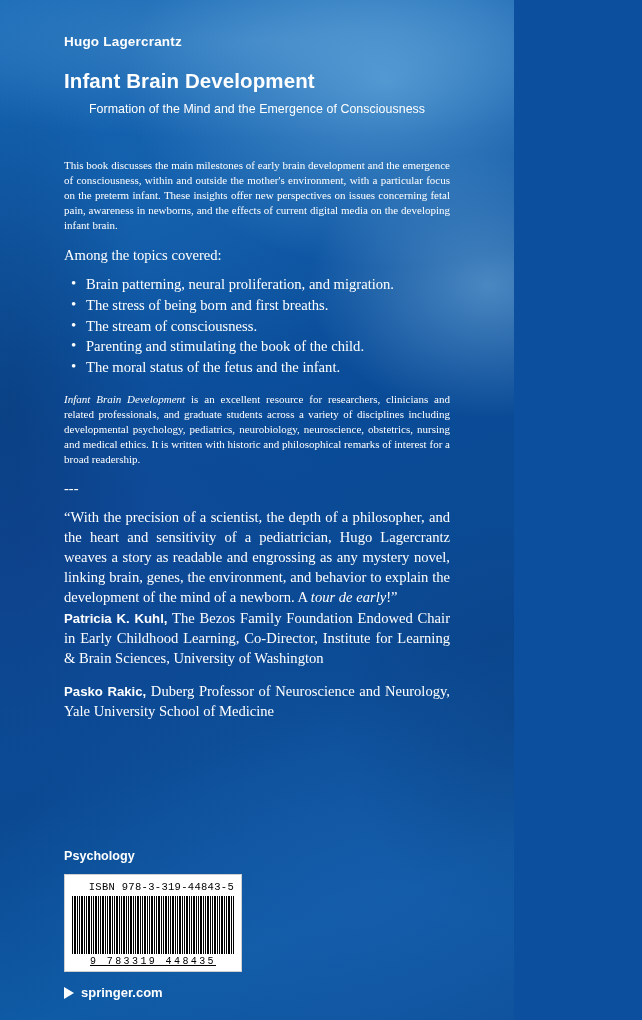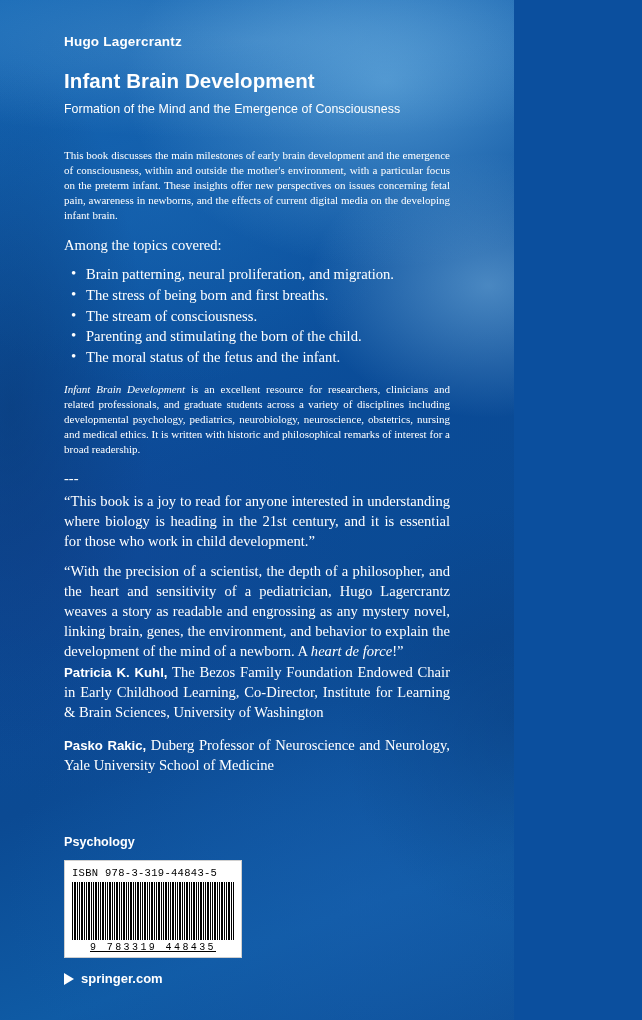--- a/index.html
+++ b/index.html
@@ -54,21 +54,22 @@
     font-size: 20.5px;
     font-weight: bold;
     letter-spacing: 0.1px;
     margin-bottom: 9px;
   }
   .subtitle {
     font-family: "Liberation Sans", sans-serif;
     font-size: 12.4px;
     font-weight: normal;
     letter-spacing: 0.05px;
-    margin-bottom: 32px;
+    margin-bottom: 42px;
+    text-align: center;
   }
   .body-text {
     font-size: 11px;
     line-height: 1.37;
     text-align: justify;
     margin: 0 0 13px 0;
   }
   .topics-intro {
     font-size: 14.6px;
     line-height: 1.37;
@@ -117,42 +118,42 @@
     font-family: "Liberation Sans", sans-serif;
     font-size: 13.2px;
     font-weight: bold;
   }
   .quote-block {
     margin-bottom: 10px;
   }
   .footer {
     position: absolute;
     left: 64px;
-    bottom: 34px;
+    bottom: 20px;
     z-index: 4;
     color: #ffffff;
   }
   .psychology {
     font-family: "Liberation Sans", sans-serif;
     font-size: 12.6px;
     font-weight: bold;
     margin-bottom: 11px;
   }
   .barcode-box {
     width: 178px;
     background: #ffffff;
     border: 1px solid #d0d0d0;
     padding: 6px 7px 4px 7px;
     box-sizing: border-box;
   }
   .isbn-text {
     font-family: "Liberation Mono", monospace;
     font-size: 10.5px;
     color: #000000;
-    text-align: left;
+    text-align: right;
     letter-spacing: 0.3px;
     margin-bottom: 3px;
   }
   .bars {
     height: 58px;
     width: 100%;
     background-repeat: repeat-x;
     background-size: 7px 100%;
     background-image: repeating-linear-gradient(
       to right,
@@ -203,34 +204,33 @@
     <div class="subtitle">Formation of the Mind and the Emergence of Consciousness</div>
 
     <p class="body-text">This book discusses the main milestones of early brain development and the emergence of consciousness, within and outside the mother's environment, with a particular focus on the preterm infant. These insights offer new perspectives on issues concerning fetal pain, awareness in newborns, and the effects of current digital media on the developing infant brain.</p>
 
     <p class="topics-intro">Among the topics covered:</p>
 
     <ul class="topics">
       <li>Brain patterning, neural proliferation, and migration.</li>
       <li>The stress of being born and first breaths.</li>
       <li>The stream of consciousness.</li>
-      <li>Parenting and stimulating the born of the child.</li>
+      <li>Parenting and stimulating the book of the child.</li>
       <li>The moral status of the fetus and the infant.</li>
     </ul>
 
     <p class="body-text"><span class="italic-lead">Infant Brain Development</span><span> is an excellent resource for researchers, clinicians and related professionals, and graduate students across a variety of disciplines including developmental psychology, pediatrics, neurobiology, neuroscience, obstetrics, nursing and medical ethics. It is written with historic and philosophical remarks of interest for a broad readership.</span></p>
 
     <p class="dashes">---</p>
 
     <div class="quote-block">
-      <p class="quote">“This book is a joy to read for anyone interested in understanding where biology is heading in the 21st century, and it is essential for those who work in child development.”</p>
     </div>
 
     <div class="quote-block">
-      <p class="quote"><span>“With the precision of a scientist, the depth of a philosopher, and the heart and sensitivity of a pediatrician, Hugo Lagercrantz weaves a story as readable and engrossing as any mystery novel, linking brain, genes, the environment, and behavior to explain the development of the mind of a newborn. A </span><i>heart de force</i><span>!”</span></p>
+      <p class="quote"><span>“With the precision of a scientist, the depth of a philosopher, and the heart and sensitivity of a pediatrician, Hugo Lagercrantz weaves a story as readable and engrossing as any mystery novel, linking brain, genes, the environment, and behavior to explain the development of the mind of a newborn. A </span><i>tour de early</i><span>!”</span></p>
       <p class="attrib"><b>Patricia K. Kuhl,</b><span> The Bezos Family Foundation Endowed Chair in Early Childhood Learning, Co-Director, Institute for Learning &amp; Brain Sciences, University of Washington</span></p>
     </div>
 
     <div class="quote-block">
       <p class="attrib"><b>Pasko Rakic,</b><span> Duberg Professor of Neuroscience and Neurology, Yale University School of Medicine</span></p>
     </div>
 
   </div>
 
   <div class="footer">

